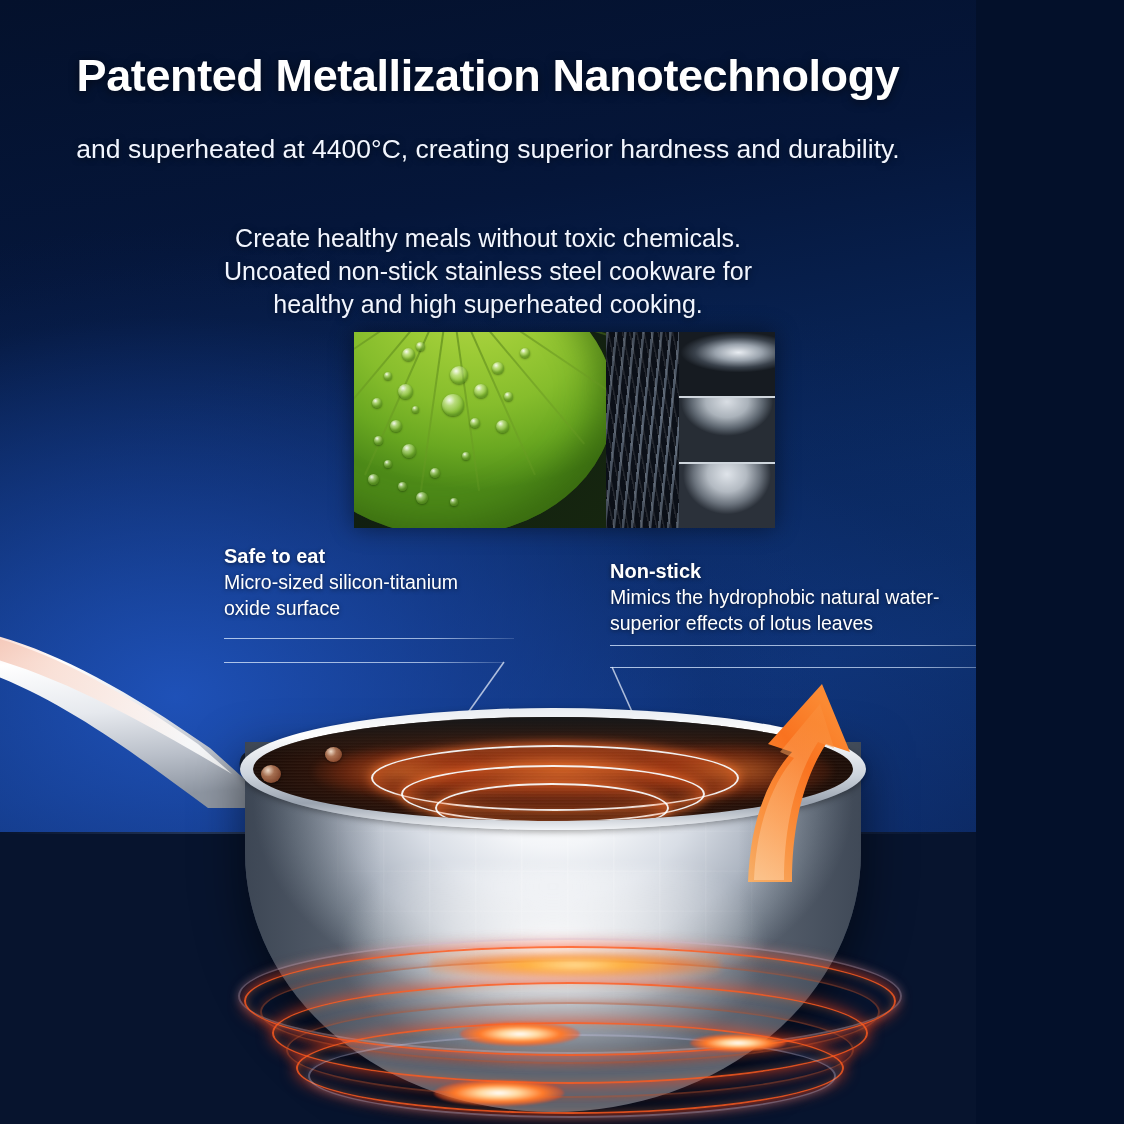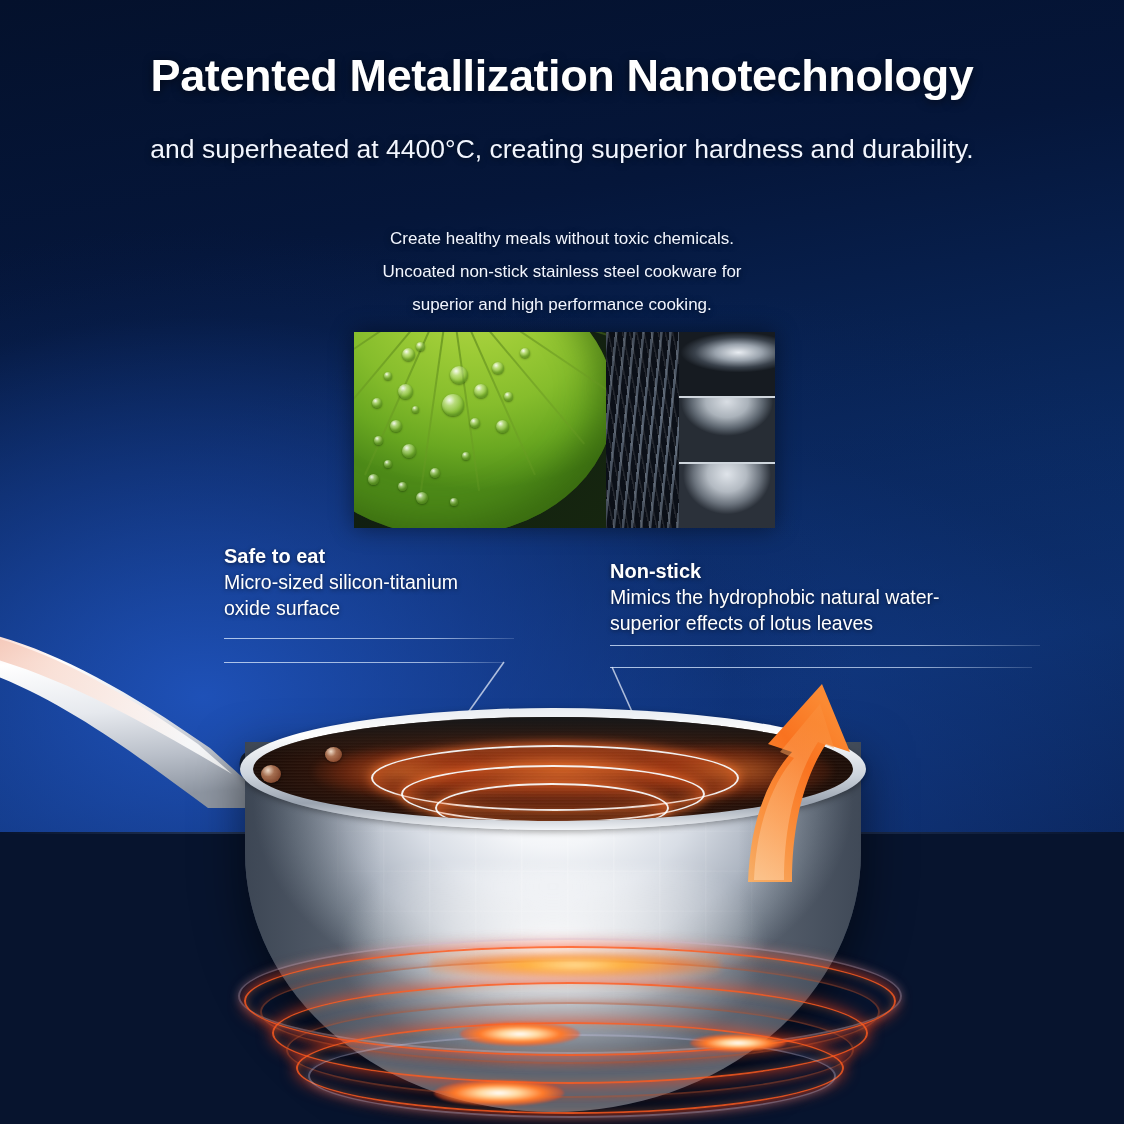--- a/index.html
+++ b/index.html
@@ -3,21 +3,21 @@
 <meta charset="utf-8">
 <style>
   html,body{margin:0;padding:0;}
   body{
     width:1124px;height:1124px;overflow:hidden;
     font-family:"Liberation Sans", sans-serif;
     background:#03102a;
   }
 
   #stage{
-    position:relative;width:1124px;height:1124px;overflow:hidden;
+    position:relative;width:976px;height:1124px;overflow:hidden;
     background:
       radial-gradient(ellipse 780px 560px at 18% 62%, rgba(32,84,190,0.92) 0%, rgba(24,66,155,0.62) 38%, rgba(12,38,96,0.18) 68%, rgba(0,0,0,0) 84%),
       radial-gradient(ellipse 900px 620px at 62% 70%, rgba(22,64,150,0.55) 0%, rgba(12,38,96,0.22) 55%, rgba(0,0,0,0) 80%),
       linear-gradient(170deg, #04112c 0%, #05163a 22%, #0a2a62 48%, #0d3272 62%, #0a2458 82%, #051330 100%);
   }
 
   
   .surface{
     position:absolute;left:0;right:0;top:832px;bottom:0;
     background:
@@ -36,21 +36,21 @@
     color:#ffffff;font-size:45px;font-weight:bold;letter-spacing:-0.4px;
     text-shadow:0 2px 10px rgba(0,0,0,0.55);
   }
   .sub1{
     position:absolute;left:0;right:0;top:132px;text-align:center;
     color:#f2f6ff;font-size:26.5px;line-height:34px;font-weight:400;
     text-shadow:0 1px 6px rgba(0,0,0,0.5);
   }
   .sub2{
     position:absolute;left:0;right:0;top:222px;text-align:center;
-    color:#f2f6ff;font-size:17px;line-height:33px;font-weight:400;
+    color:#f2f6ff;font-size:25px;line-height:33px;font-weight:400;
     text-shadow:0 1px 6px rgba(0,0,0,0.5);
   }
 
   
   .photo-strip{
     position:absolute;left:354px;top:332px;width:421px;height:196px;
     overflow:hidden;background:#07121f;
     box-shadow:0 0 22px rgba(0,0,0,0.45);
   }
   .ps-leaf{position:absolute;left:0;top:0;width:252px;height:196px;overflow:hidden;
@@ -189,21 +189,21 @@
 
   <div class="title">Patented Metallization Nanotechnology</div>
 
   <div class="sub1">
     <div>and superheated at 4400°C, creating superior hardness and durability.</div>
   </div>
 
   <div class="sub2">
     <div>Create healthy meals without toxic chemicals.</div>
     <div>Uncoated non-stick stainless steel cookware for</div>
-    <div>superior and high performance cooking.</div>
+    <div>healthy and high superheated cooking.</div>
   </div>
 
   <div class="photo-strip">
 
     <div class="ps-leaf">
       <div class="leaf-disc">
         <div class="vein" style="transform:rotate(-72deg)"></div>
         <div class="vein" style="transform:rotate(-56deg)"></div>
         <div class="vein" style="transform:rotate(-40deg)"></div>
         <div class="vein" style="transform:rotate(-24deg)"></div>

